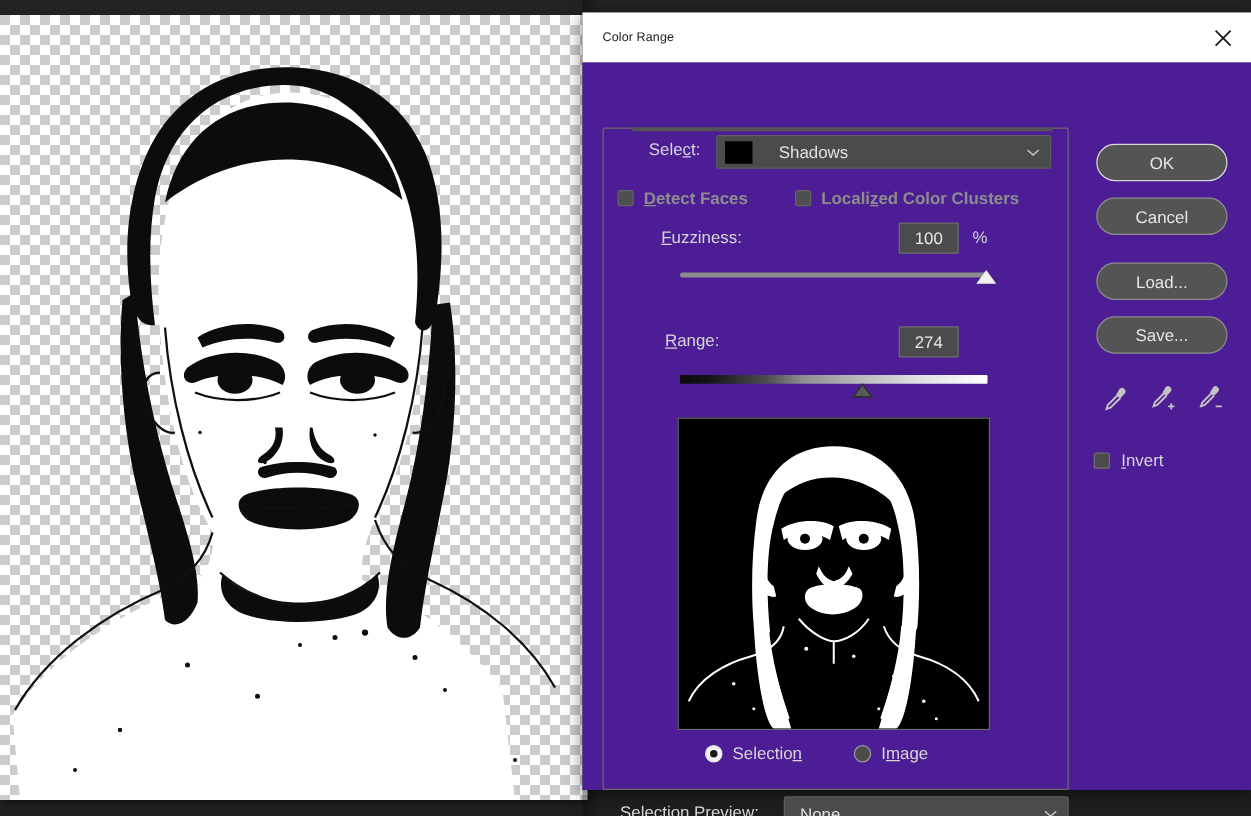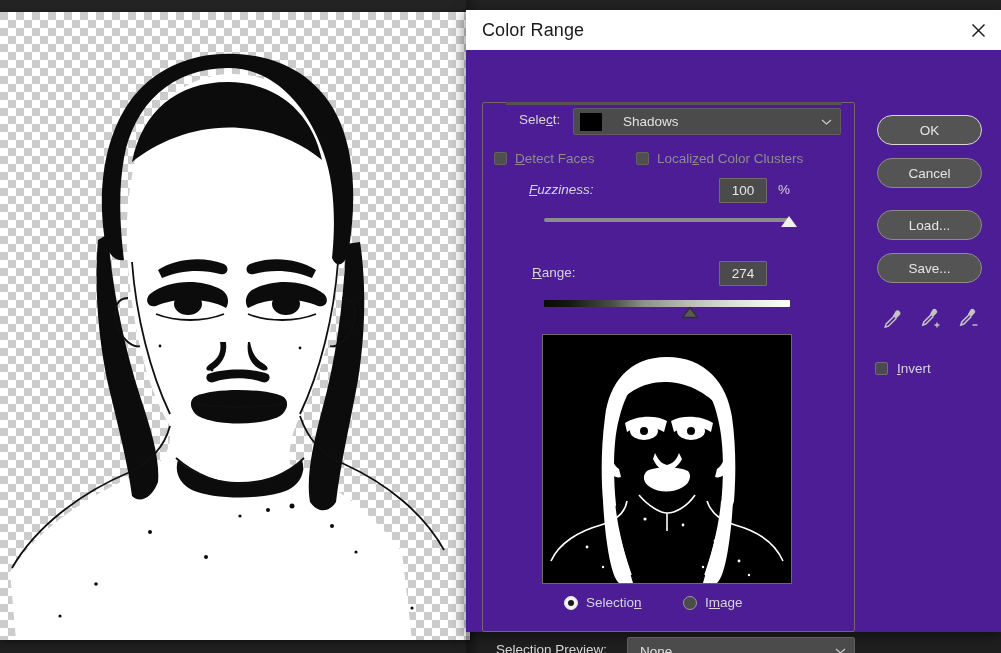--- a/index.html
+++ b/index.html
@@ -30,21 +30,21 @@
   #dialog{
     position:absolute;left:466px;top:10px;width:535px;height:622px;
     background:#545454;
     box-shadow:0 3px 14px rgba(0,0,0,.55);
   }
   #dialog-titlebar{
     height:40px;background:#ffffff;display:flex;align-items:center;
     position:relative;
   }
   #dialog-title{
-    font-size:18px;color:#1a1a1a;margin-left:16px;letter-spacing:.1px;
+    font-size:10px;color:#1a1a1a;margin-left:16px;letter-spacing:.1px;
   }
   #dialog-close{
     position:absolute;right:0;top:0;width:46px;height:40px;
     display:flex;align-items:center;justify-content:center;cursor:default;
   }
   #dialog-close svg{display:block;}
   #dialog-body{position:relative;height:582px;background:#4c1d95;}
 
   
   .groupbox{
@@ -69,36 +69,36 @@
     position:absolute;right:8px;top:50%;transform:translateY(-50%);
     width:11px;height:7px;
   }
   .swatch{width:22px;height:18px;background:#000;margin:0 8px 0 6px;flex:none;}
 
   #select-label{position:absolute;left:53px;top:62px;}
   #select-combo{position:absolute;left:107px;top:58px;width:266px;height:25px;gap:13px;}
   #select-value{line-height:1;}
 
   
-  .cbrow{position:absolute;display:flex;align-items:center;gap:8px;}
+  .cbrow{position:absolute;display:flex;align-items:center;gap:8px;font-weight:bold;}
   .cbox{
     width:13px;height:13px;border:1px solid #6f6f6f;background:#4b4b4b;
     border-radius:2px;flex:none;box-sizing:border-box;
   }
   .cbox.dim{border-color:#636363;background:#4f4f4f;}
   #cb-detect{left:28px;top:101px;}
   #cb-localized{left:170px;top:101px;text-align:center;}
 
   
   .numfield{
     position:absolute;background:#4b4b4b;border:1px solid #6d6d6d;
     color:#e8e8e8;font-size:13.5px;display:flex;align-items:center;
     justify-content:center;box-sizing:border-box;border-radius:1px;text-align:center;
   }
-  #fuzziness-label{position:absolute;left:63px;top:132px;font-style:italic;}
+  #fuzziness-label{position:absolute;left:63px;top:132px;}
   #fuzziness-field{left:253px;top:128px;width:48px;height:25px;}
   #fuzziness-unit{position:absolute;left:312px;top:132px;}
 
   
   .track{
     position:absolute;height:4px;background:#8c8c8c;border-radius:2px;
   }
   #fuzz-track{left:78px;top:168px;width:246px;}
   .tri-filled{
     position:absolute;width:0;height:0;

